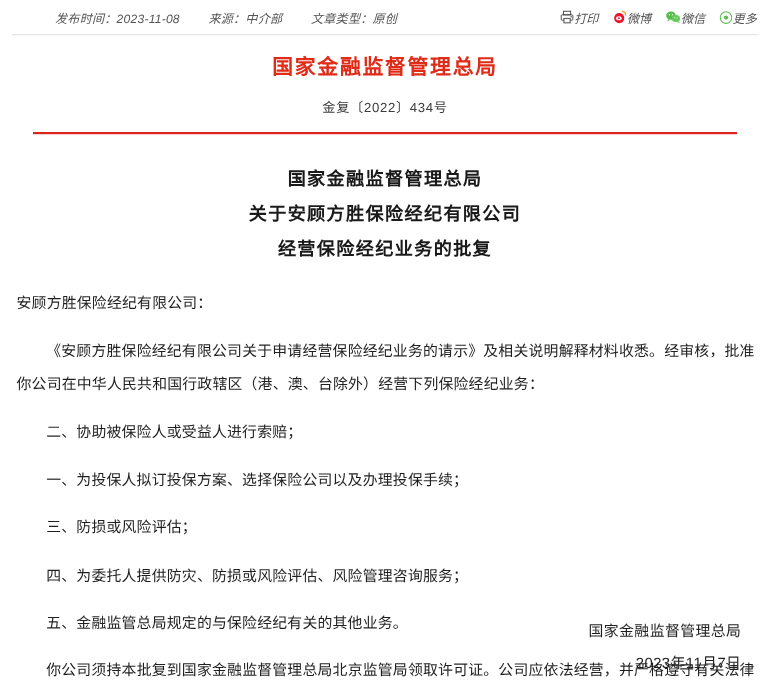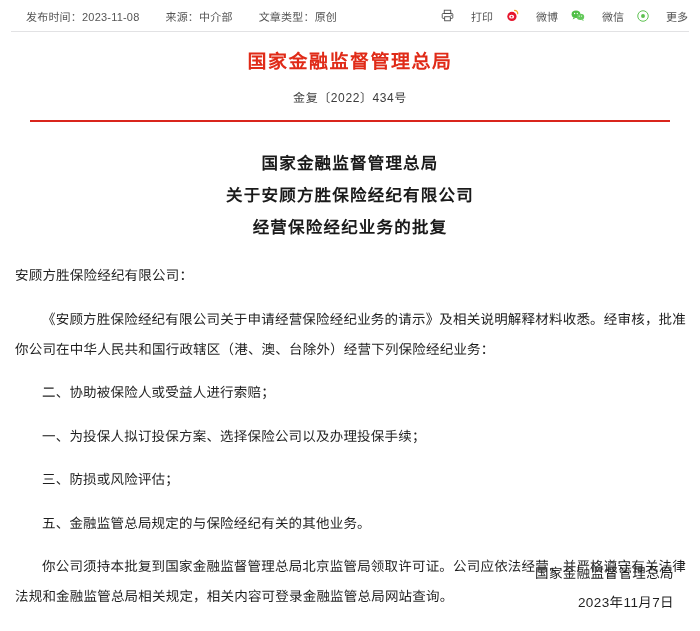--- a/index.html
+++ b/index.html
@@ -17,21 +17,22 @@
     overflow: hidden;
     position: relative;
   }
 
   
   .meta-bar {
     display: flex;
     align-items: center;
     justify-content: space-between;
     height: 31px;
-    padding: 0 12px 0 26px;
+    padding: 0 12px 0 50px;
+    font-style: italic;
   }
   .meta-left {
     display: flex;
     align-items: center;
     font-size: 11px;
     color: #555555;
     letter-spacing: 0.2px;
     white-space: nowrap;
   }
   .meta-item { margin-right: 26px; }
@@ -44,21 +45,21 @@
     color: #555555;
     white-space: nowrap;
   }
   .share-item {
     display: flex;
     align-items: center;
     margin-left: 13px;
     cursor: pointer;
   }
   .share-item:first-child { margin-left: 0; }
-  .share-label { margin-left: 17px; }
+  .share-label { margin-left: 0; }
 
   .ico { display: inline-block; line-height: 0; }
   .ico svg { display: block; }
 
   
   .divider-gray {
     width: 678px;
     height: 1px;
     margin: 0 auto;
     background: #e2e2e4;
@@ -214,20 +215,21 @@
   <span class="tline">关于安顾方胜保险经纪有限公司</span>
   <span class="tline">经营保险经纪业务的批复</span>
 </div>
 
 <div class="doc-body">
   <p class="salutation">安顾方胜保险经纪有限公司：</p>
   <p class="para">《安顾方胜保险经纪有限公司关于申请经营保险经纪业务的请示》及相关说明解释材料收悉。经审核，批准你公司在中华人民共和国行政辖区（港、澳、台除外）经营下列保险经纪业务：</p>
   <p class="list-item">二、协助被保险人或受益人进行索赔；</p>
   <p class="list-item">一、为投保人拟订投保方案、选择保险公司以及办理投保手续；</p>
   <p class="list-item">三、防损或风险评估；</p>
+  <p class="list-item">四、为委托人提供防灾、防损或风险评估、风险管理咨询服务；</p>
   <p class="list-item">五、金融监管总局规定的与保险经纪有关的其他业务。</p>
   <p class="para">你公司须持本批复到国家金融监督管理总局北京监管局领取许可证。公司应依法经营，并严格遵守有关法律法规和金融监管总局相关规定，相关内容可登录金融监管总局网站查询。</p>
 </div>
 
 <div class="signature">
   <span class="sign-line">国家金融监督管理总局</span>
   <span class="sign-line">2023年11月7日</span>
 </div>
 
 </body></html>

